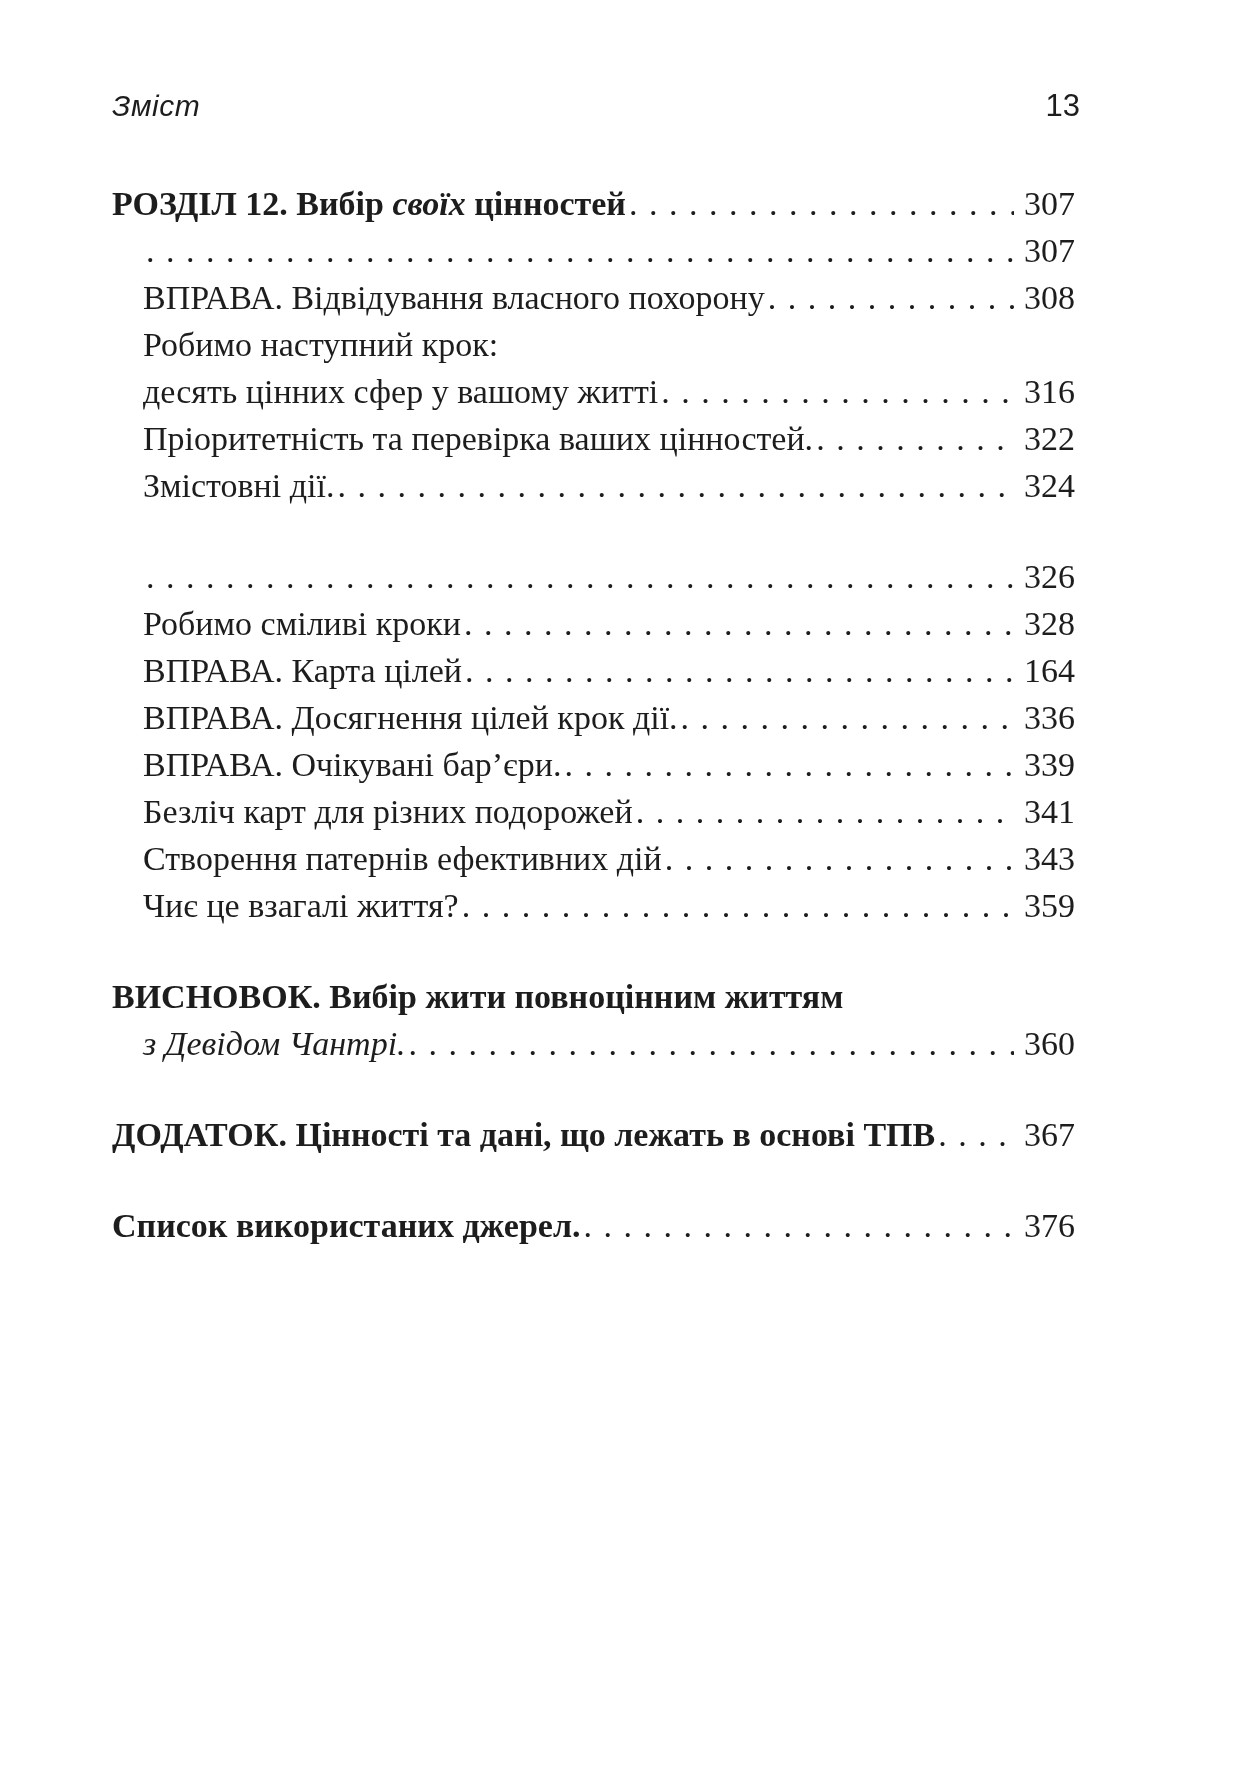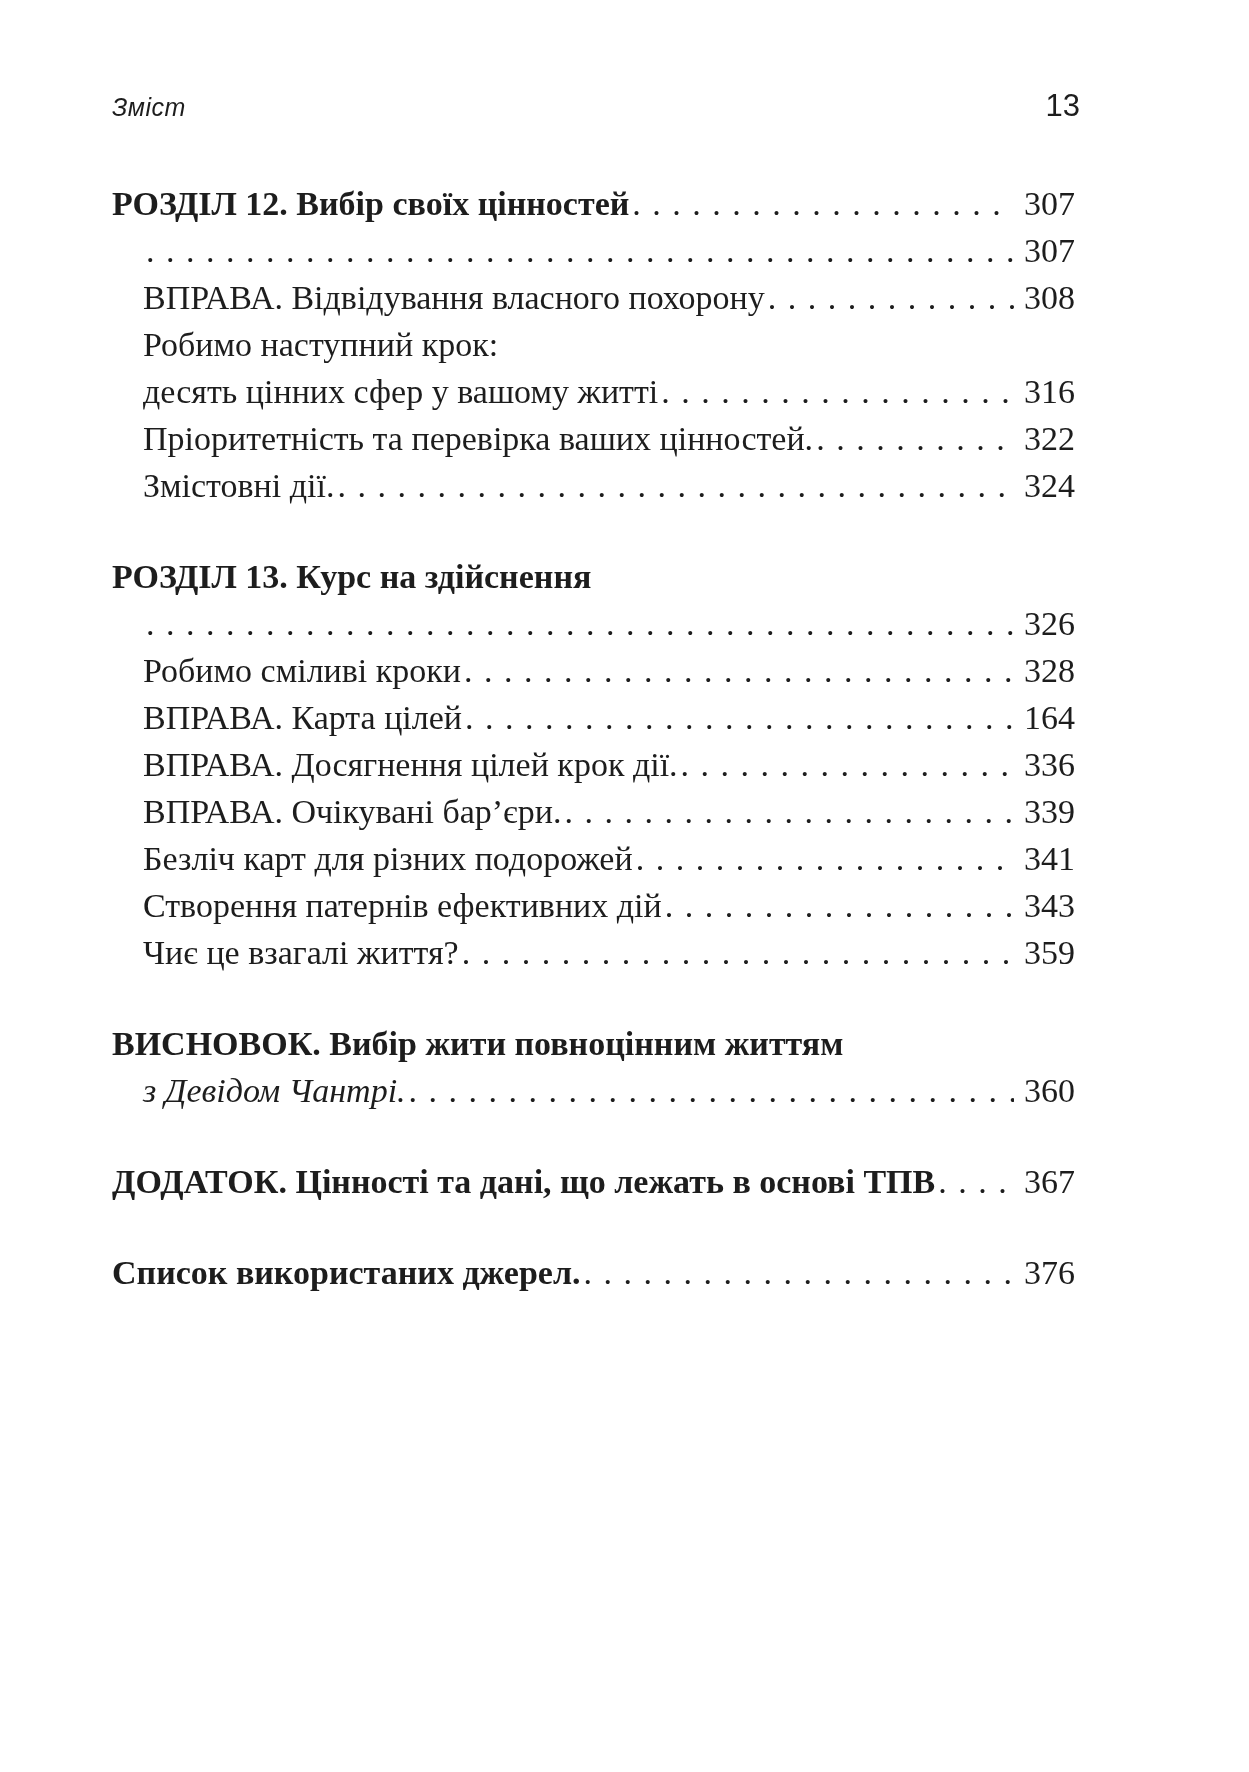--- a/index.html
+++ b/index.html
@@ -24,21 +24,21 @@
   }
   
   .running-header {
     display: flex;
     justify-content: space-between;
     align-items: baseline;
     font-family: "Liberation Sans", sans-serif;
   }
   .running-title {
     font-style: italic;
-    font-size: 25px;
+    font-size: 30px;
     letter-spacing: 0.5px;
   }
   .folio {
     font-size: 31px;
     font-style: normal;
   }
   
   .toc {
     margin-top: 56px;
     font-size: 34px;
@@ -52,21 +52,21 @@
     align-items: baseline;
     white-space: nowrap;
   }
   .toc-row.indent {
     padding-left: 31px;
   }
   .label { flex: 0 0 auto; }
   .run-r  { font-weight: normal; font-style: normal; }
   .run-b  { font-weight: bold;   font-style: normal; }
   .run-i  { font-weight: normal; font-style: italic; }
-  .run-bi { font-weight: bold;   }
+  .run-bi { font-weight: bold;   font-style: italic; }
   .leader {
     flex: 1 1 auto;
     min-width: 0;
     overflow: hidden;
     white-space: nowrap;
     letter-spacing: 11.5px;
     margin-left: 3px;
     color: #1d1d1d;
   }
   .pagenum {
@@ -115,23 +115,20 @@
           <span class="leader">................................................................................</span>
           <span class="pagenum">322</span>
         </div>
         <div class="toc-row indent">
           <span class="label"><span class="run-r">Змістовні дії.</span></span>
           <span class="leader">................................................................................</span>
           <span class="pagenum">324</span>
         </div>
       </div>
       <div class="toc-block">
-        <div class="toc-row">
-          <span class="label"><span class="run-b">РОЗДІЛ 13. Курс на здійснення</span></span>
-        </div>
         <div class="toc-row indent">
           <span class="leader">................................................................................</span>
           <span class="pagenum">326</span>
         </div>
         <div class="toc-row indent">
           <span class="label"><span class="run-r">Робимо сміливі кроки</span></span>
           <span class="leader">................................................................................</span>
           <span class="pagenum">328</span>
         </div>
         <div class="toc-row indent">

